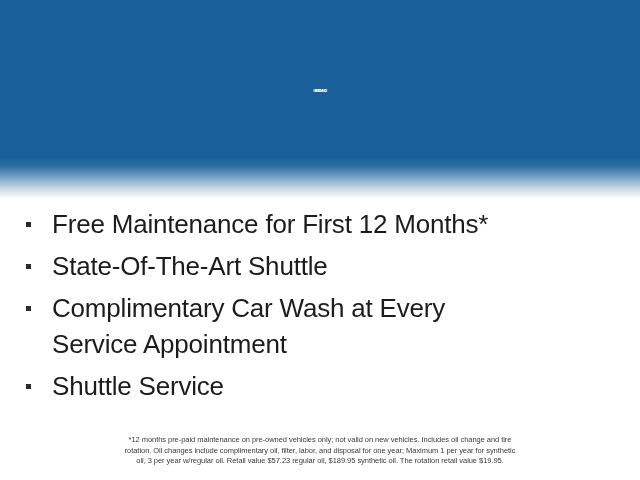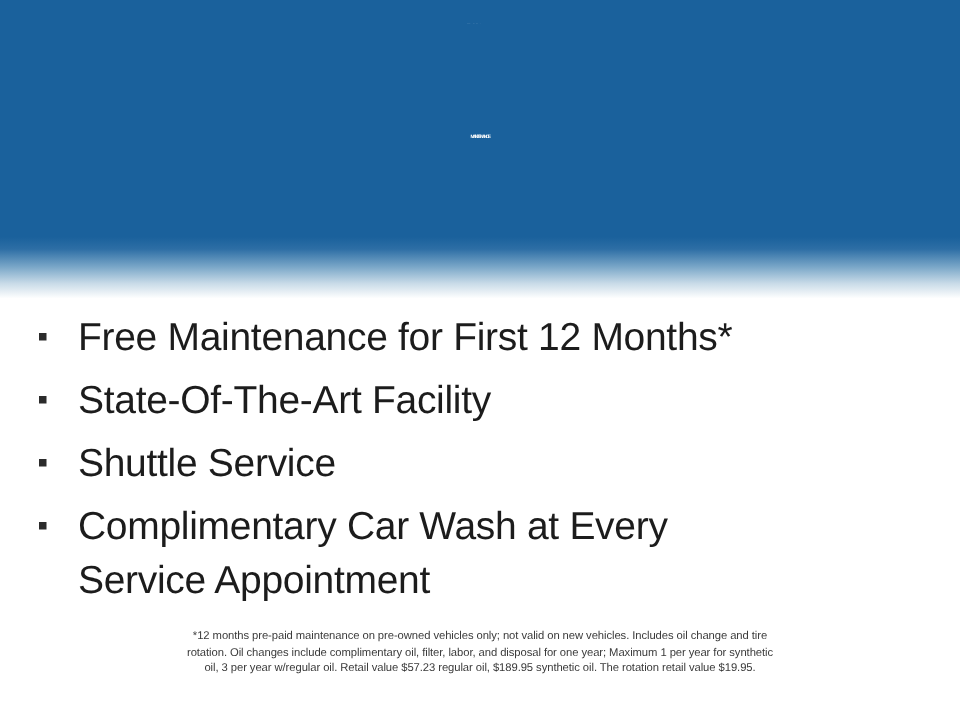--- a/index.html
+++ b/index.html
@@ -99,21 +99,21 @@
     display: block;
   }
   .benefit-text .wrap-line {
     display: block;
   }
 
   
   #disclaimer {
     position: absolute;
     left: 60px;
-    top: 419px;
+    top: 435px;
     width: 520px;
     text-align: center;
     color: #3a3a3a;
     font-family: "Liberation Sans", sans-serif;
     font-size: 7.5px;
     line-height: 10.5px;
     letter-spacing: -0.05px;
   }
   #disclaimer .disc-line {
     display: block;
@@ -136,36 +136,36 @@
       <span class="benefit-bullet"></span>
       <span class="benefit-text">
         <span class="wrap-line">Free Maintenance for First 12 Months*</span>
       </span>
     </li>
 
 
     <li class="benefit-item">
       <span class="benefit-bullet"></span>
       <span class="benefit-text">
-        <span class="wrap-line">State-Of-The-Art Facility</span>
-      </span>
-    </li>
-
-    <li class="benefit-item">
-      <span class="benefit-bullet"></span>
-      <span class="benefit-text">
-        <span class="wrap-line">Shuttle Service</span>
+        <span class="wrap-line">State-Of-The-Art Shuttle</span>
       </span>
     </li>
 
     <li class="benefit-item">
       <span class="benefit-bullet"></span>
       <span class="benefit-text">
         <span class="wrap-line">Complimentary Car Wash at Every</span>
         <span class="wrap-line">Service Appointment</span>
+      </span>
+    </li>
+
+    <li class="benefit-item">
+      <span class="benefit-bullet"></span>
+      <span class="benefit-text">
+        <span class="wrap-line">Shuttle Service</span>
       </span>
     </li>
 
   </ul>
 
   <div id="disclaimer">
     <span class="disc-line">*12 months pre-paid maintenance on pre-owned vehicles only; not valid on new vehicles. Includes oil change and tire</span>
     <span class="disc-line">rotation. Oil changes include complimentary oil, filter, labor, and disposal for one year; Maximum 1 per year for synthetic</span>
     <span class="disc-line">oil, 3 per year w/regular oil. Retail value $57.23 regular oil, $189.95 synthetic oil. The rotation retail value $19.95.</span>
   </div>

